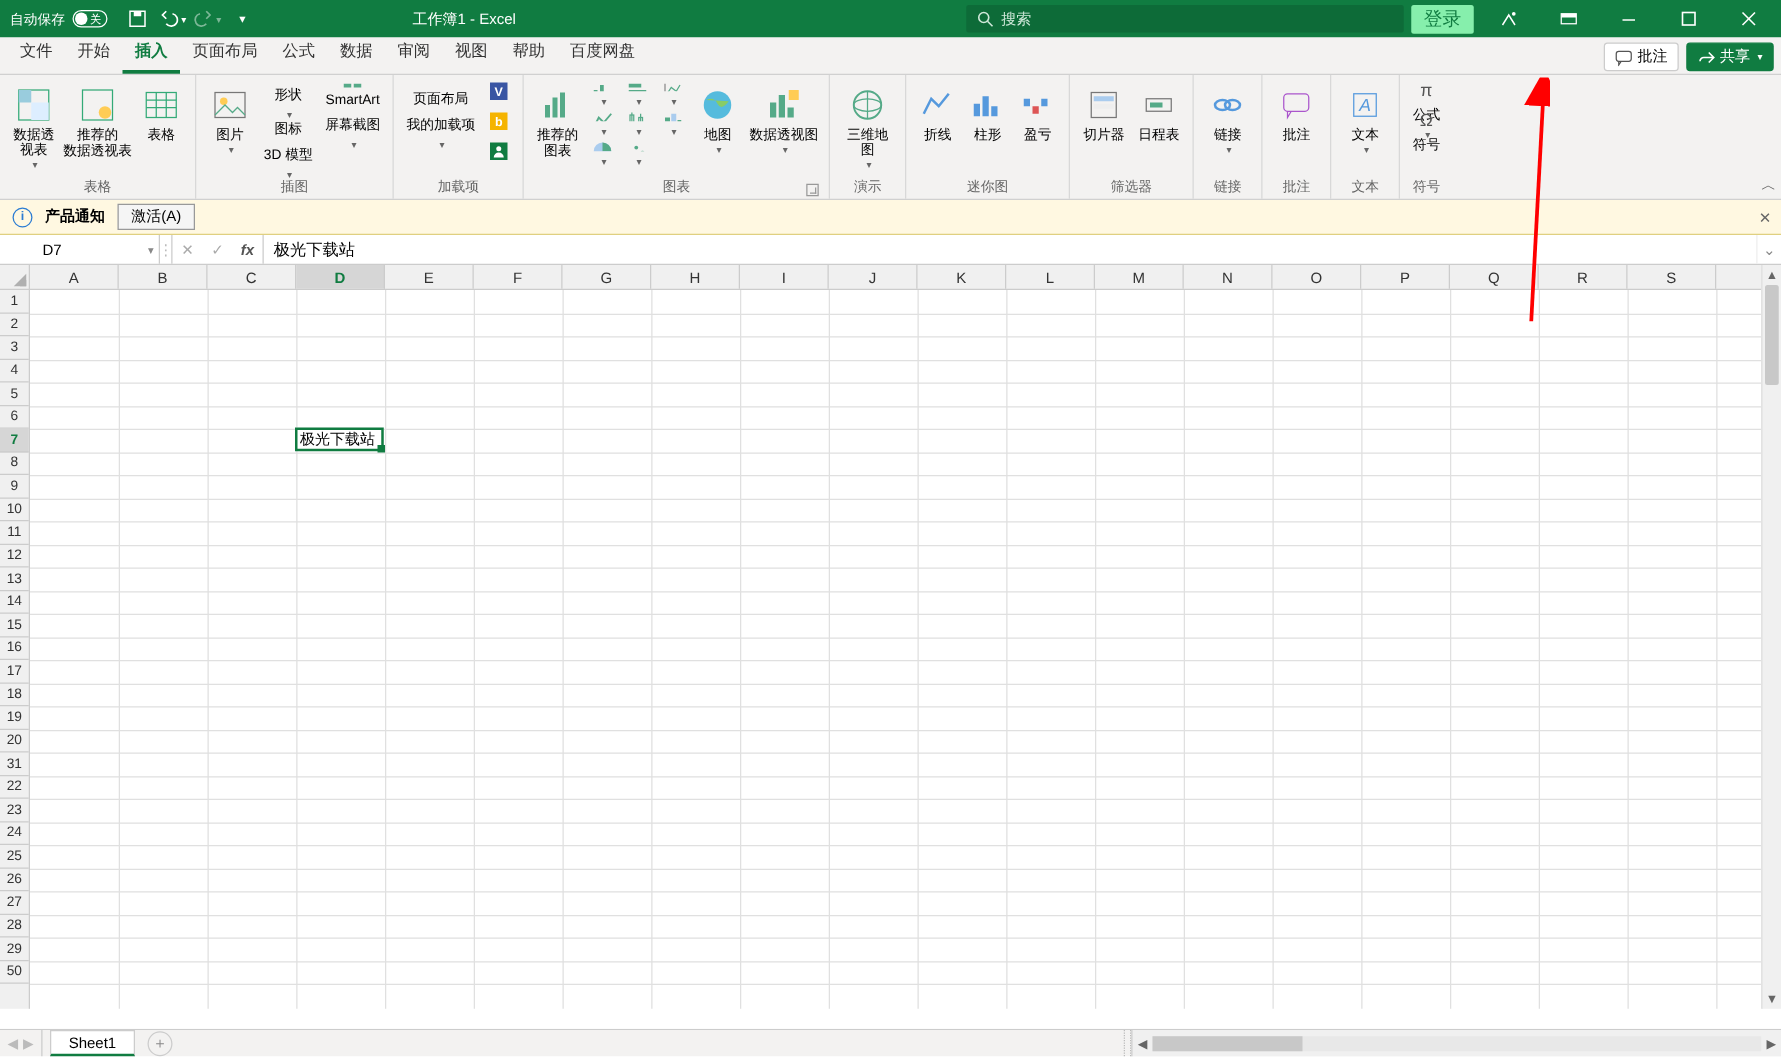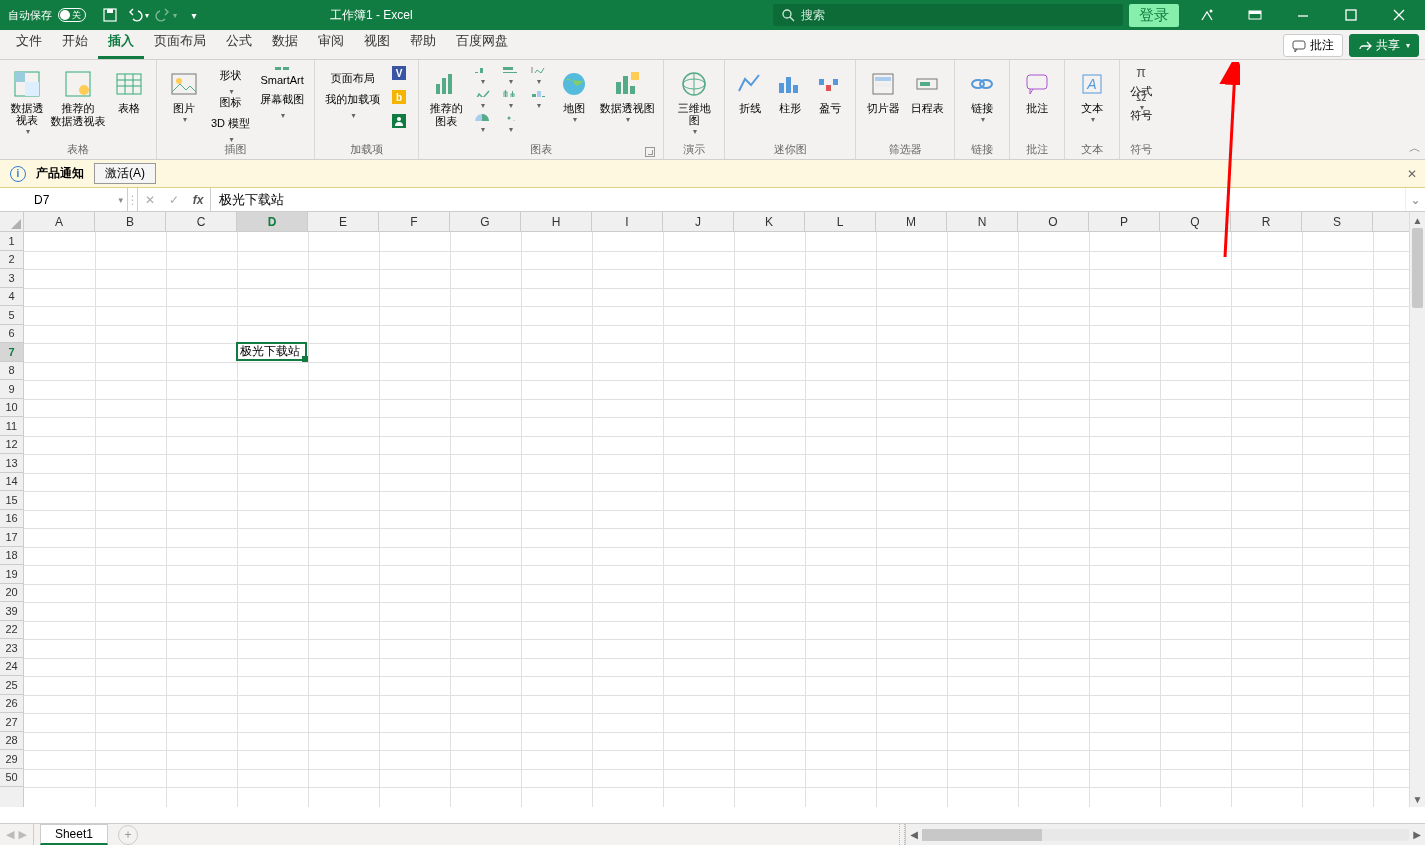--- a/index.html
+++ b/index.html
@@ -671,21 +671,21 @@
       <div class="row-h">11</div>
       <div class="row-h">12</div>
       <div class="row-h">13</div>
       <div class="row-h">14</div>
       <div class="row-h">15</div>
       <div class="row-h">16</div>
       <div class="row-h">17</div>
       <div class="row-h">18</div>
       <div class="row-h">19</div>
       <div class="row-h">20</div>
-      <div class="row-h">39</div>
+      <div class="row-h">31</div>
       <div class="row-h">22</div>
       <div class="row-h">23</div>
       <div class="row-h">24</div>
       <div class="row-h">25</div>
       <div class="row-h">26</div>
       <div class="row-h">27</div>
       <div class="row-h">28</div>
       <div class="row-h">29</div>
       <div class="row-h">50</div>
     </div>

